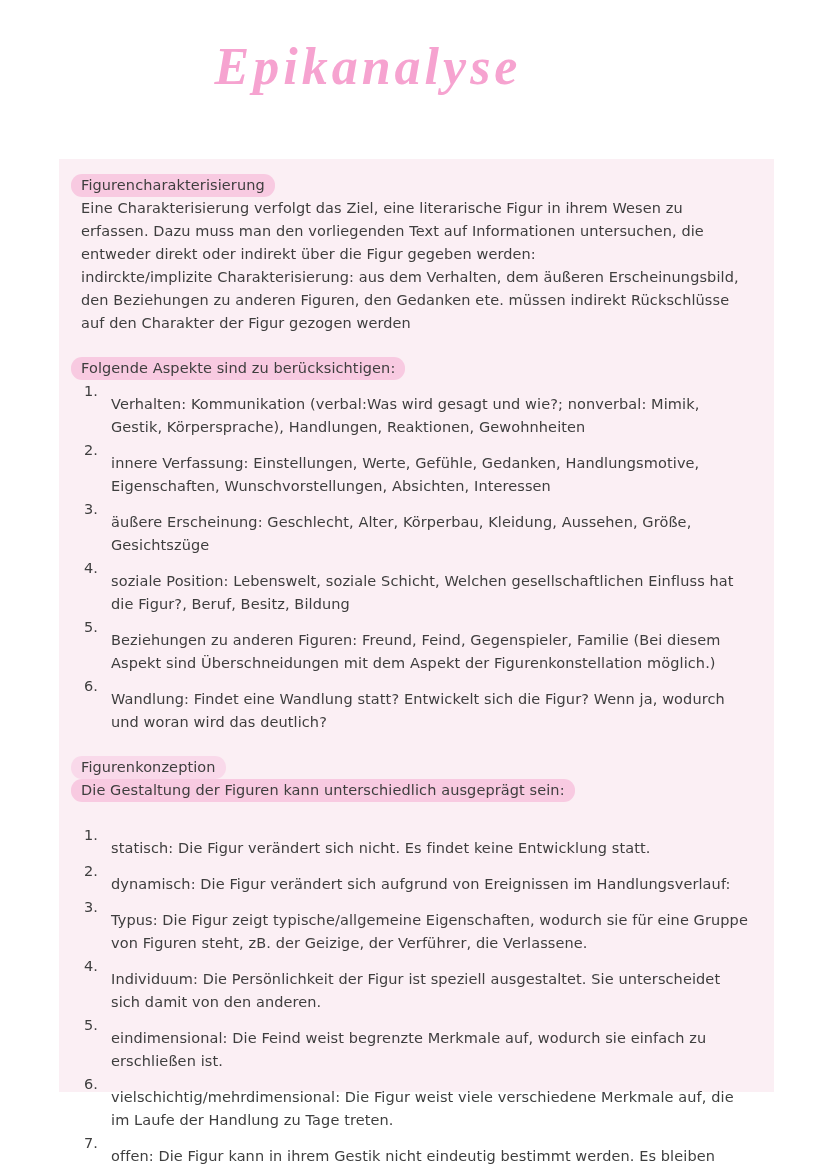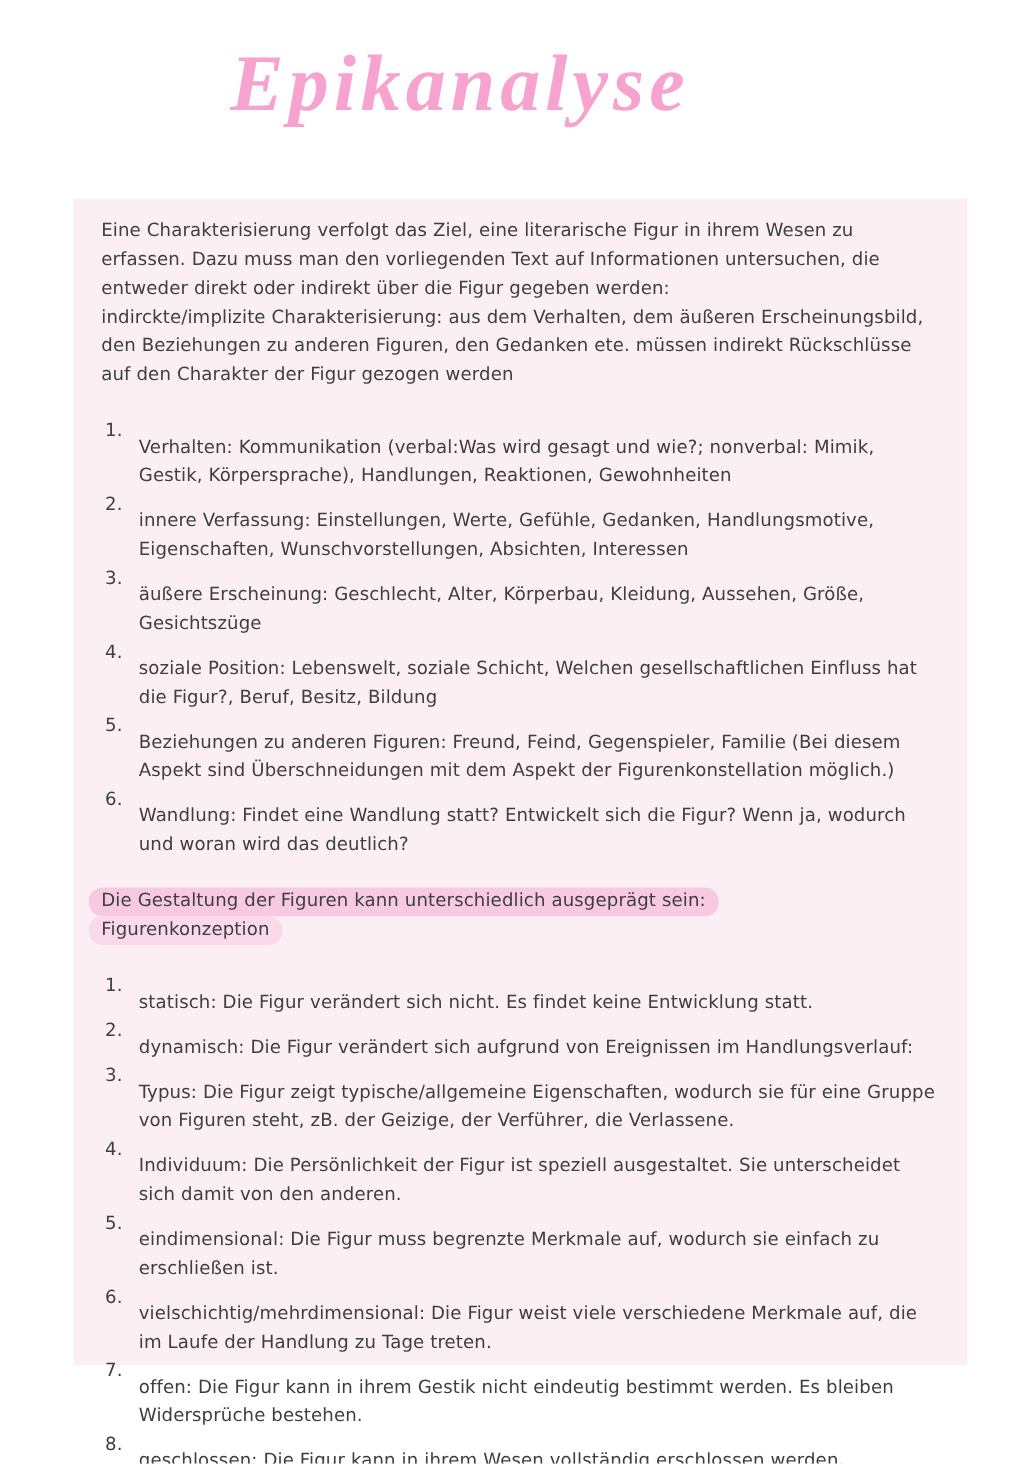--- a/index.html
+++ b/index.html
@@ -17,21 +17,21 @@
   }
   .title {
     position: absolute;
     top: 2px;
     left: 0;
     width: 736px;
     text-align: center;
     font-family: cursive;
     font-style: italic;
     font-weight: 600;
-    font-size: 64px;
+    font-size: 52px;
     line-height: 130px;
     letter-spacing: 4px;
     color: #f6a3d0;
   }
   .panel {
     position: absolute;
     left: 59px;
     top: 159px;
     width: 715px;
     height: 933px;
@@ -74,25 +74,31 @@
 </style>
 </head>
 <body>
 
 <div class="stage">
 
   <div class="title">Epikanalyse</div>
 
   <div class="panel">
 
+    <div class="heading-row">
+      <span class="hl">Figurencharakterisierung</span>
+    </div>
     <p class="para">Eine Charakterisierung verfolgt das Ziel, eine literarische Figur in ihrem Wesen zu erfassen. Dazu muss man den vorliegenden Text auf Informationen untersuchen, die entweder direkt oder indirekt über die Figur gegeben werden:</p>
     <p class="para">indirckte/implizite Charakterisierung: aus dem Verhalten, dem äußeren Erscheinungsbild, den Beziehungen zu anderen Figuren, den Gedanken ete. müssen indirekt Rückschlüsse auf den Charakter der Figur gezogen werden</p>
 
     <div class="gap-md"></div>
 
+    <div class="heading-row">
+      <span class="hl">Folgende Aspekte sind zu berücksichtigen:</span>
+    </div>
     <div class="list">
       <div class="list-item">
         <span class="num">1.</span>
         <span class="txt">Verhalten: Kommunikation (verbal:Was wird gesagt und wie?; nonverbal: Mimik, Gestik, Körpersprache), Handlungen, Reaktionen, Gewohnheiten</span>
       </div>
       <div class="list-item">
         <span class="num">2.</span>
         <span class="txt">innere Verfassung: Einstellungen, Werte, Gefühle, Gedanken, Handlungsmotive, Eigenschaften, Wunschvorstellungen, Absichten, Interessen</span>
       </div>
       <div class="list-item">
@@ -109,24 +115,24 @@
       </div>
       <div class="list-item">
         <span class="num">6.</span>
         <span class="txt">Wandlung: Findet eine Wandlung statt? Entwickelt sich die Figur? Wenn ja, wodurch und woran wird das deutlich?</span>
       </div>
     </div>
 
     <div class="gap-md"></div>
 
     <div class="heading-row">
-      <span class="hl">Die Gestaltung der Figuren kann unterschiedlich ausgeprägt sein:</span>
+      <span class="hl-light">Figurenkonzeption</span>
     </div>
     <div class="heading-row">
-      <span class="hl-light">Figurenkonzeption</span>
+      <span class="hl">Die Gestaltung der Figuren kann unterschiedlich ausgeprägt sein:</span>
     </div>
 
     <div class="gap-md"></div>
 
     <div class="list">
       <div class="list-item">
         <span class="num">1.</span>
         <span class="txt">statisch: Die Figur verändert sich nicht. Es findet keine Entwicklung statt.</span>
       </div>
       <div class="list-item">
@@ -136,21 +142,21 @@
       <div class="list-item">
         <span class="num">3.</span>
         <span class="txt">Typus: Die Figur zeigt typische/allgemeine Eigenschaften, wodurch sie für eine Gruppe von Figuren steht, zB. der Geizige, der Verführer, die Verlassene.</span>
       </div>
       <div class="list-item">
         <span class="num">4.</span>
         <span class="txt">Individuum: Die Persönlichkeit der Figur ist speziell ausgestaltet. Sie unterscheidet sich damit von den anderen.</span>
       </div>
       <div class="list-item">
         <span class="num">5.</span>
-        <span class="txt">eindimensional: Die Figur muss begrenzte Merkmale auf, wodurch sie einfach zu erschließen ist.</span>
+        <span class="txt">eindimensional: Die Feind weist begrenzte Merkmale auf, wodurch sie einfach zu erschließen ist.</span>
       </div>
       <div class="list-item">
         <span class="num">6.</span>
         <span class="txt">vielschichtig/mehrdimensional: Die Figur weist viele verschiedene Merkmale auf, die im Laufe der Handlung zu Tage treten.</span>
       </div>
       <div class="list-item">
         <span class="num">7.</span>
         <span class="txt">offen: Die Figur kann in ihrem Gestik nicht eindeutig bestimmt werden. Es bleiben Widersprüche bestehen.</span>
       </div>
       <div class="list-item">

